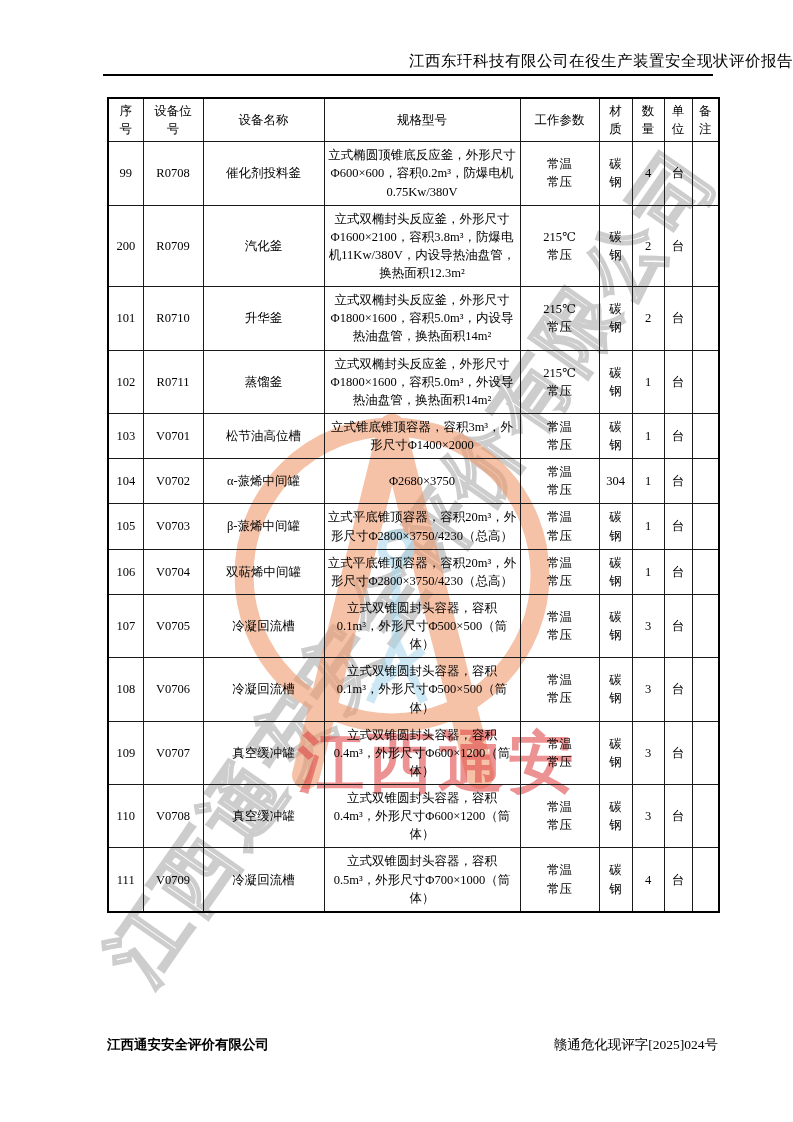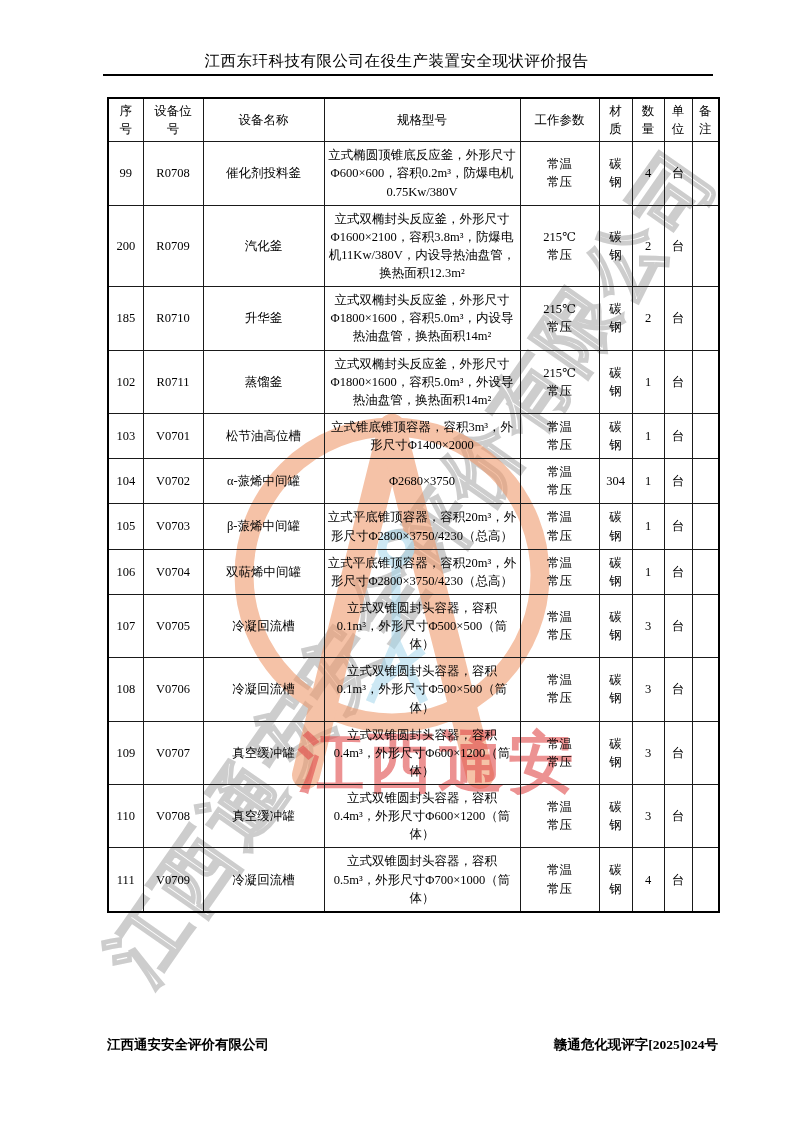--- a/index.html
+++ b/index.html
@@ -13,21 +13,21 @@
     color:#000;
   }
   
   .watermark{
     position:absolute;inset:0;z-index:1;pointer-events:none;
   }
   
   .content{position:absolute;inset:0;z-index:2;}
   .page-title{
     position:absolute;top:51px;left:0;width:100%;
-    text-align:center;font-size:15.5px;letter-spacing:0.5px;
+    text-align:right;font-size:15.5px;letter-spacing:0.5px;
   }
   .header-rule{
     position:absolute;top:74px;left:103px;width:610px;height:2px;
     background:#000;
   }
   .table-wrap{position:absolute;top:97px;left:107px;width:611px;}
   table.equip{
     border-collapse:collapse;table-layout:fixed;width:611px;
     font-size:12.5px;line-height:1.45;
   }
@@ -41,21 +41,21 @@
     background:transparent;
   }
   table.equip{border:2px solid #000;}
   table.equip thead th{padding:3px 1px;}
   .footer{
     position:absolute;top:1036px;left:107px;width:611px;height:22px;
     font-size:13.5px;
   }
   .footer-company{position:absolute;left:0;top:0;font-weight:bold;}
   .footer-page{position:absolute;left:0;right:0;top:3px;text-align:center;font-size:12px;}
-  .footer-doc{position:absolute;right:0;top:0;font-weight:bold;}
+  .footer-doc{position:absolute;right:0;top:0;font-weight:normal;}
 </style>
 </head>
 <body>
 
 <div class="page">
 
   <div class="watermark">
     <svg width="793" height="1122" viewBox="0 0 793 1122" xmlns="http://www.w3.org/2000/svg">
 
       <g>
@@ -139,21 +139,21 @@
     <td>立式双椭封头反应釜，外形尺寸Φ1600×2100，容积3.8m³，防爆电机11Kw/380V，内设导热油盘管，换热面积12.3m²</td>
     <td>215℃
 常压</td>
     <td>碳
 钢</td>
     <td>2</td>
     <td>台</td>
     <td></td>
   </tr>
             <tr>
-    <td>185</td>
+    <td>101</td>
     <td>R0710</td>
     <td>升华釜</td>
     <td>立式双椭封头反应釜，外形尺寸Φ1800×1600，容积5.0m³，内设导热油盘管，换热面积14m²</td>
     <td>215℃
 常压</td>
     <td>碳
 钢</td>
     <td>2</td>
     <td>台</td>
     <td></td>

